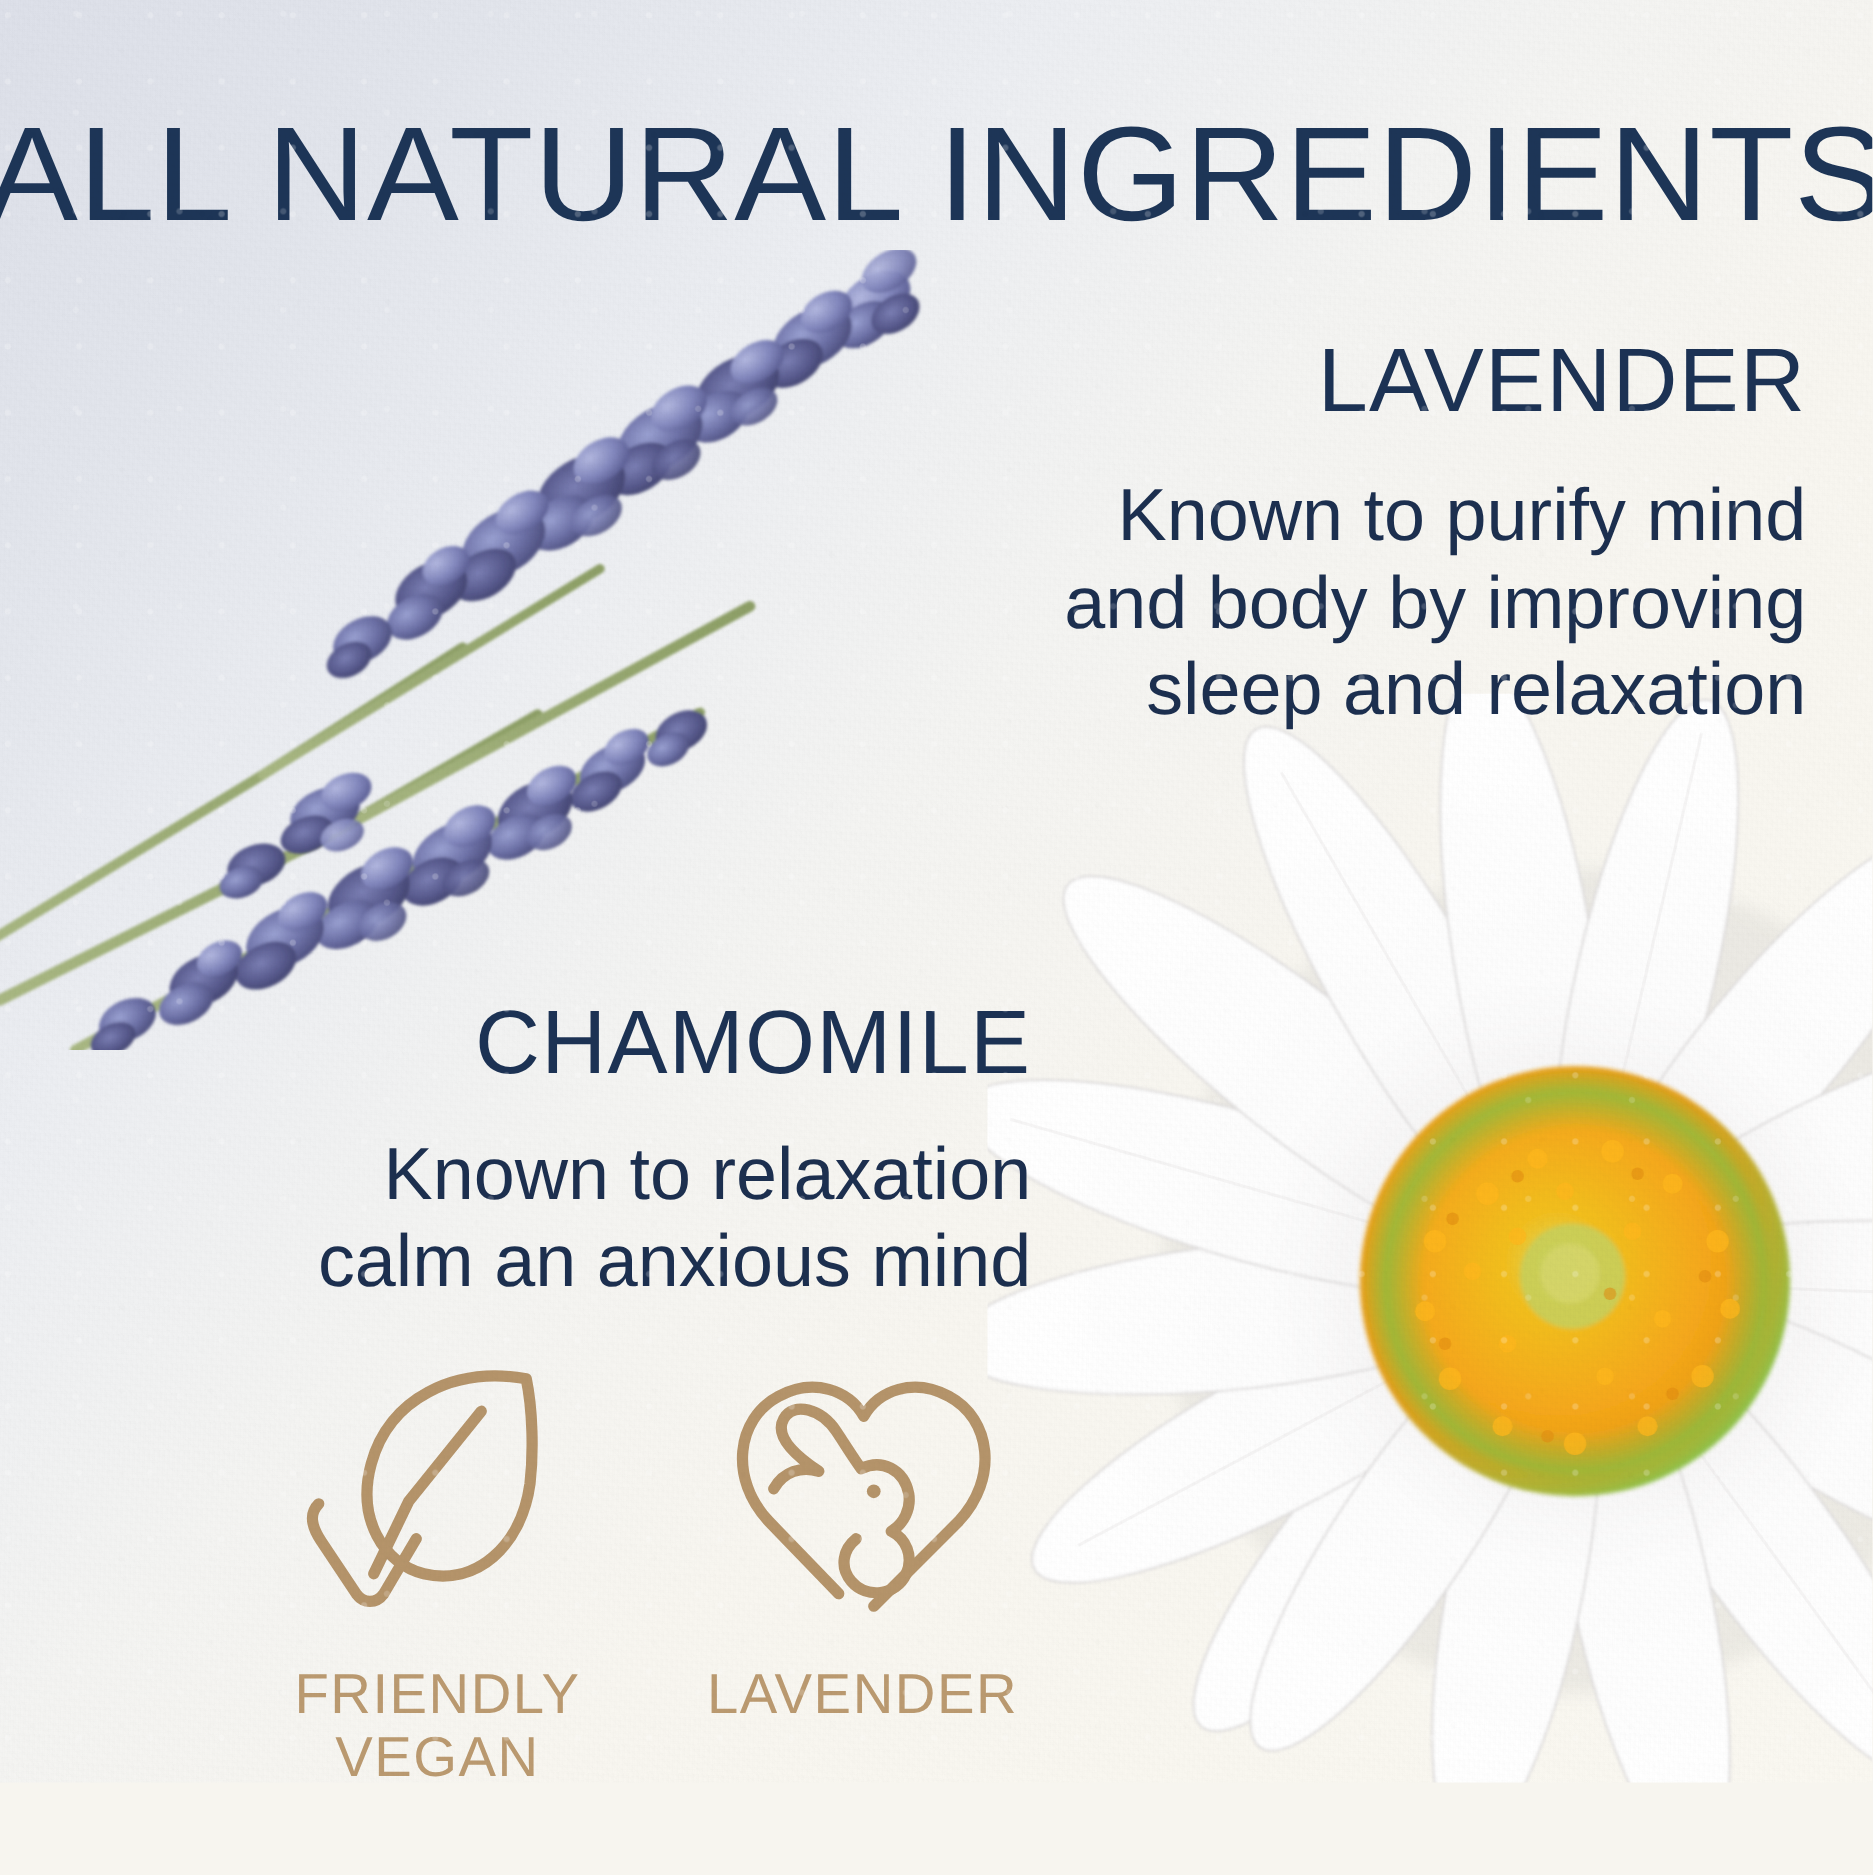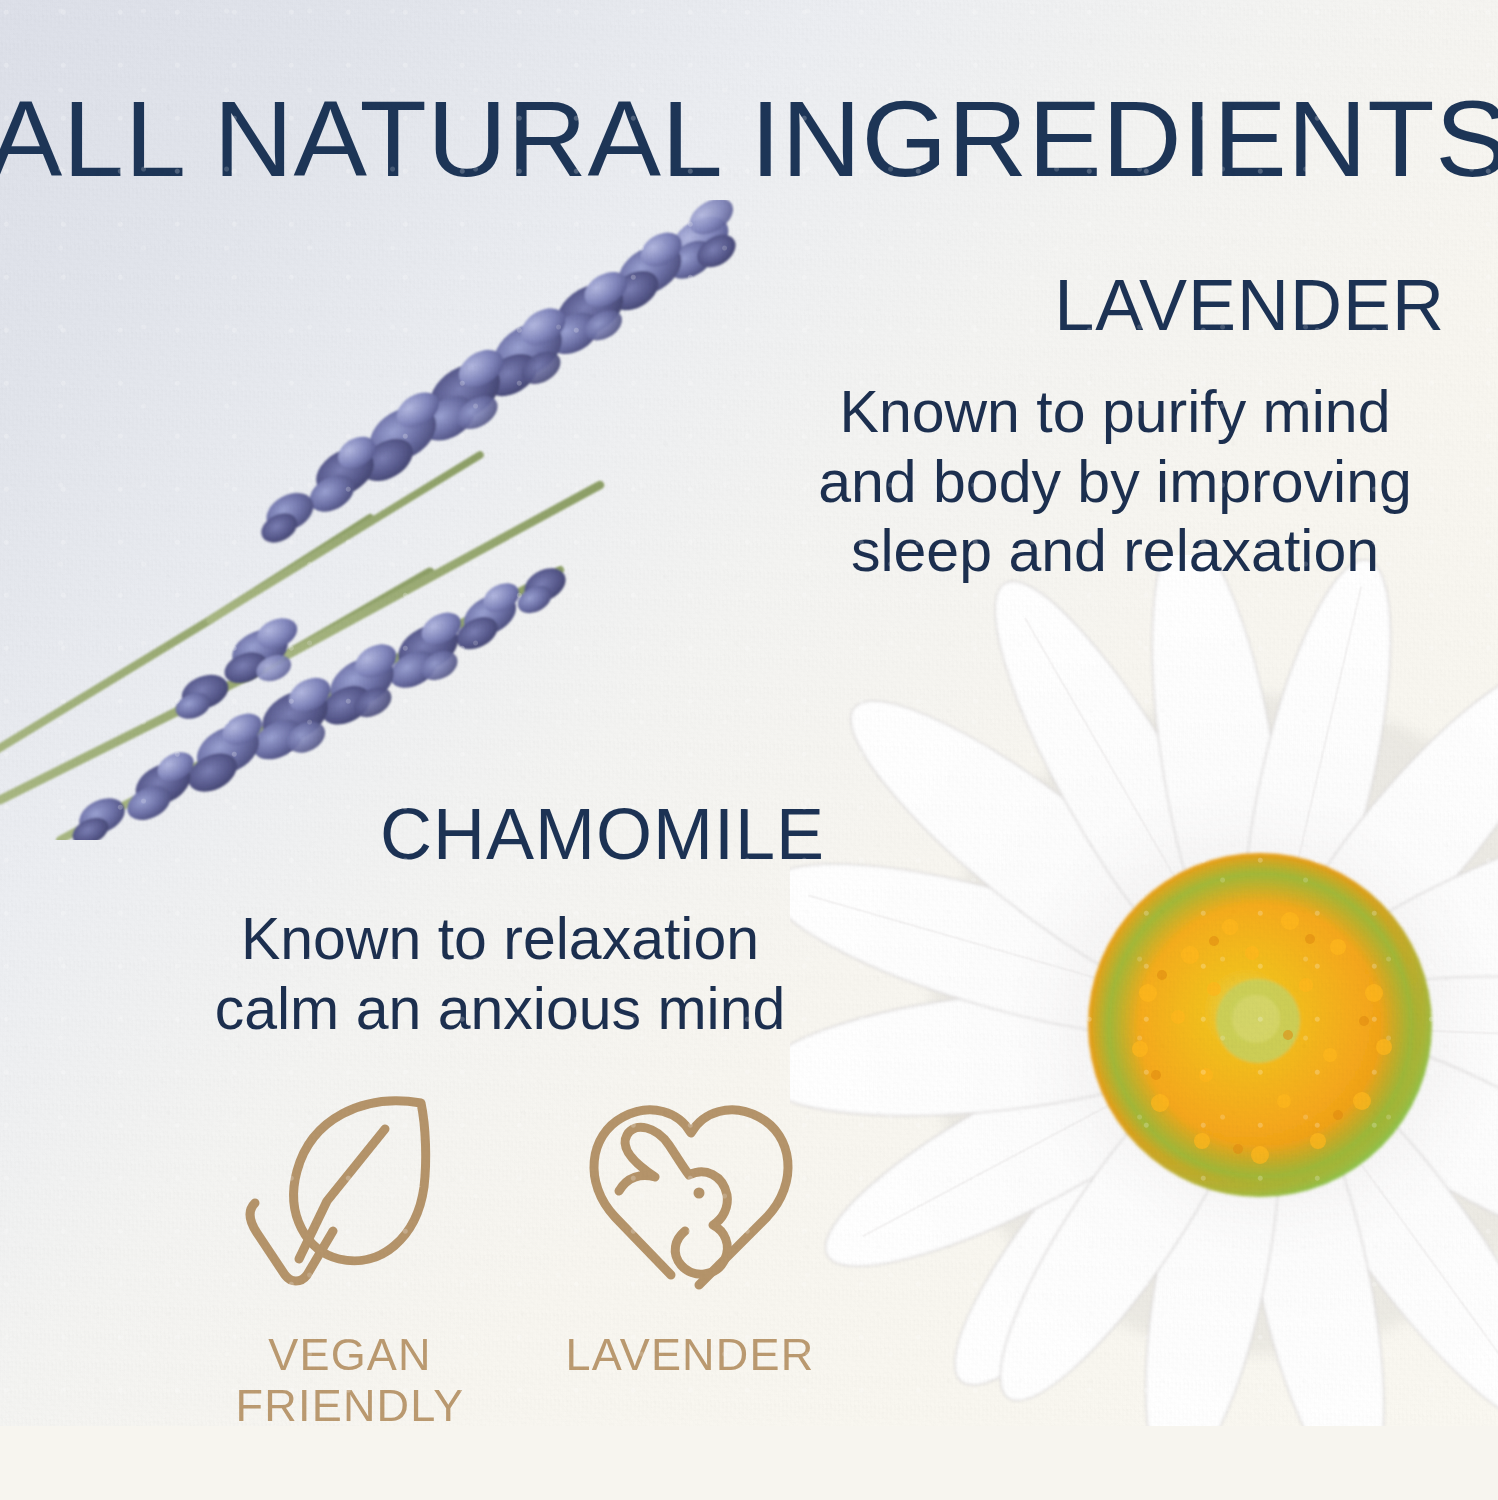--- a/index.html
+++ b/index.html
@@ -46,21 +46,21 @@
     color:#1d3557;font-weight:400;
     transform:scaleX(1.03);transform-origin:50% 50%;
     white-space:nowrap;
   }
   .head{
     position:absolute;text-align:right;
     font-size:72px;line-height:1;letter-spacing:1px;
     color:#1c3254;font-weight:400;white-space:nowrap;
   }
   .body{
-    position:absolute;text-align:center;
+    position:absolute;text-align:right;
     font-size:59px;line-height:1.18;
     color:#1c2f4f;font-weight:400;
   }
   #lav-head{left:785px;top:269px;width:660px;}
   #lav-body{left:785px;top:378px;width:660px;}
   #cham-head{left:175px;top:798px;width:650px;}
   #cham-body{left:175px;top:905px;width:650px;}
 
   
   .badge{position:absolute;width:300px;text-align:center;}
@@ -388,22 +388,22 @@
       <svg width="230" height="230" viewBox="0 0 230 230" xmlns="http://www.w3.org/2000/svg" fill="none" stroke="#b5946a" stroke-width="9" stroke-linecap="round" stroke-linejoin="round">
 
         <path d="M186 24 C128 14 76 40 62 92 C50 136 72 172 104 180 C146 190 182 158 189 108 C192 82 191 48 186 24 Z"></path>
 
         <path d="M150 50 L92 122 L64 180"></path>
 
         <path d="M20 124 C12 132 14 142 22 154 L50 196 C56 204 66 204 72 196 L98 152"></path>
       </svg>
     </div>
     <div class="badge-label">
+      <div>FRIENDLY</div>
       <div>VEGAN</div>
-      <div>FRIENDLY</div>
     </div>
   </div>
 
   <div class="badge" id="badge-cruelty">
     <div class="badge-icon">
       <svg width="230" height="230" viewBox="0 0 230 230" xmlns="http://www.w3.org/2000/svg" fill="none" stroke="#b5946a" stroke-width="9" stroke-linecap="round" stroke-linejoin="round">
 
         <path d="M96 196 L40 138 C8 104 14 56 48 38 C76 23 104 33 116 54 C128 33 156 23 184 38 C218 56 224 104 192 138 L124 206"></path>
 
         <path d="M44 112 C52 98 66 94 80 98 C62 86 44 70 52 56 C60 42 82 48 94 66 C102 78 108 88 114 96

